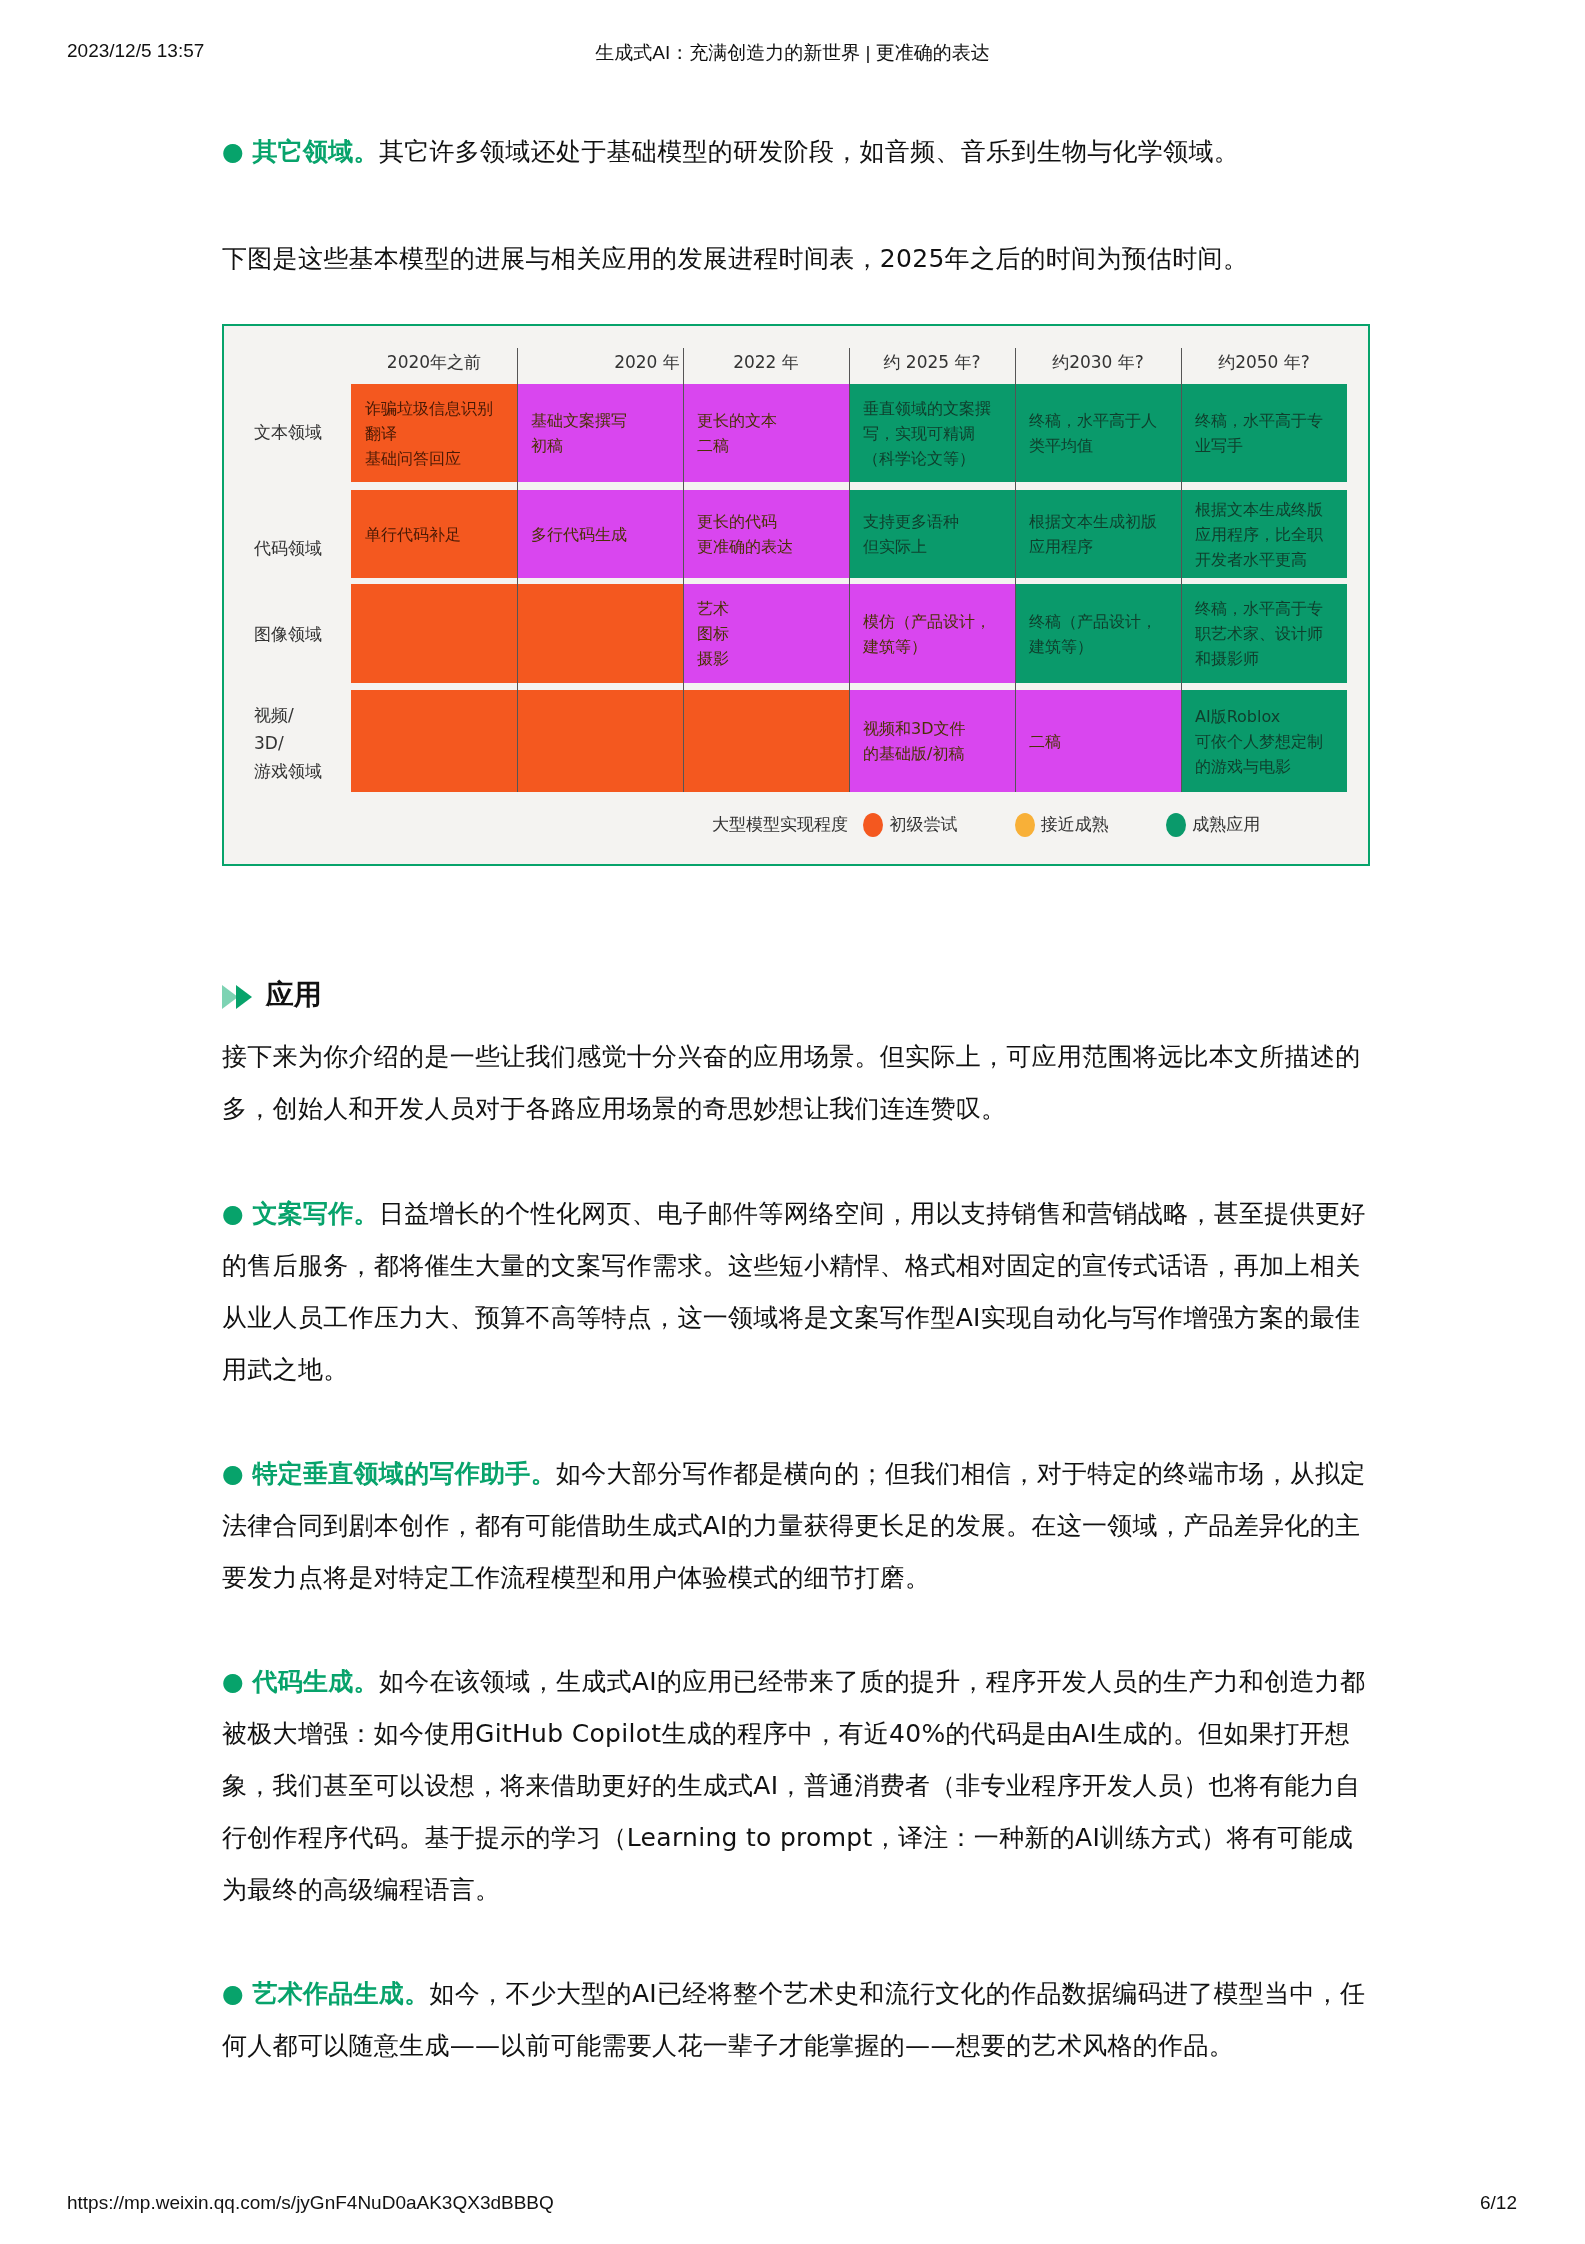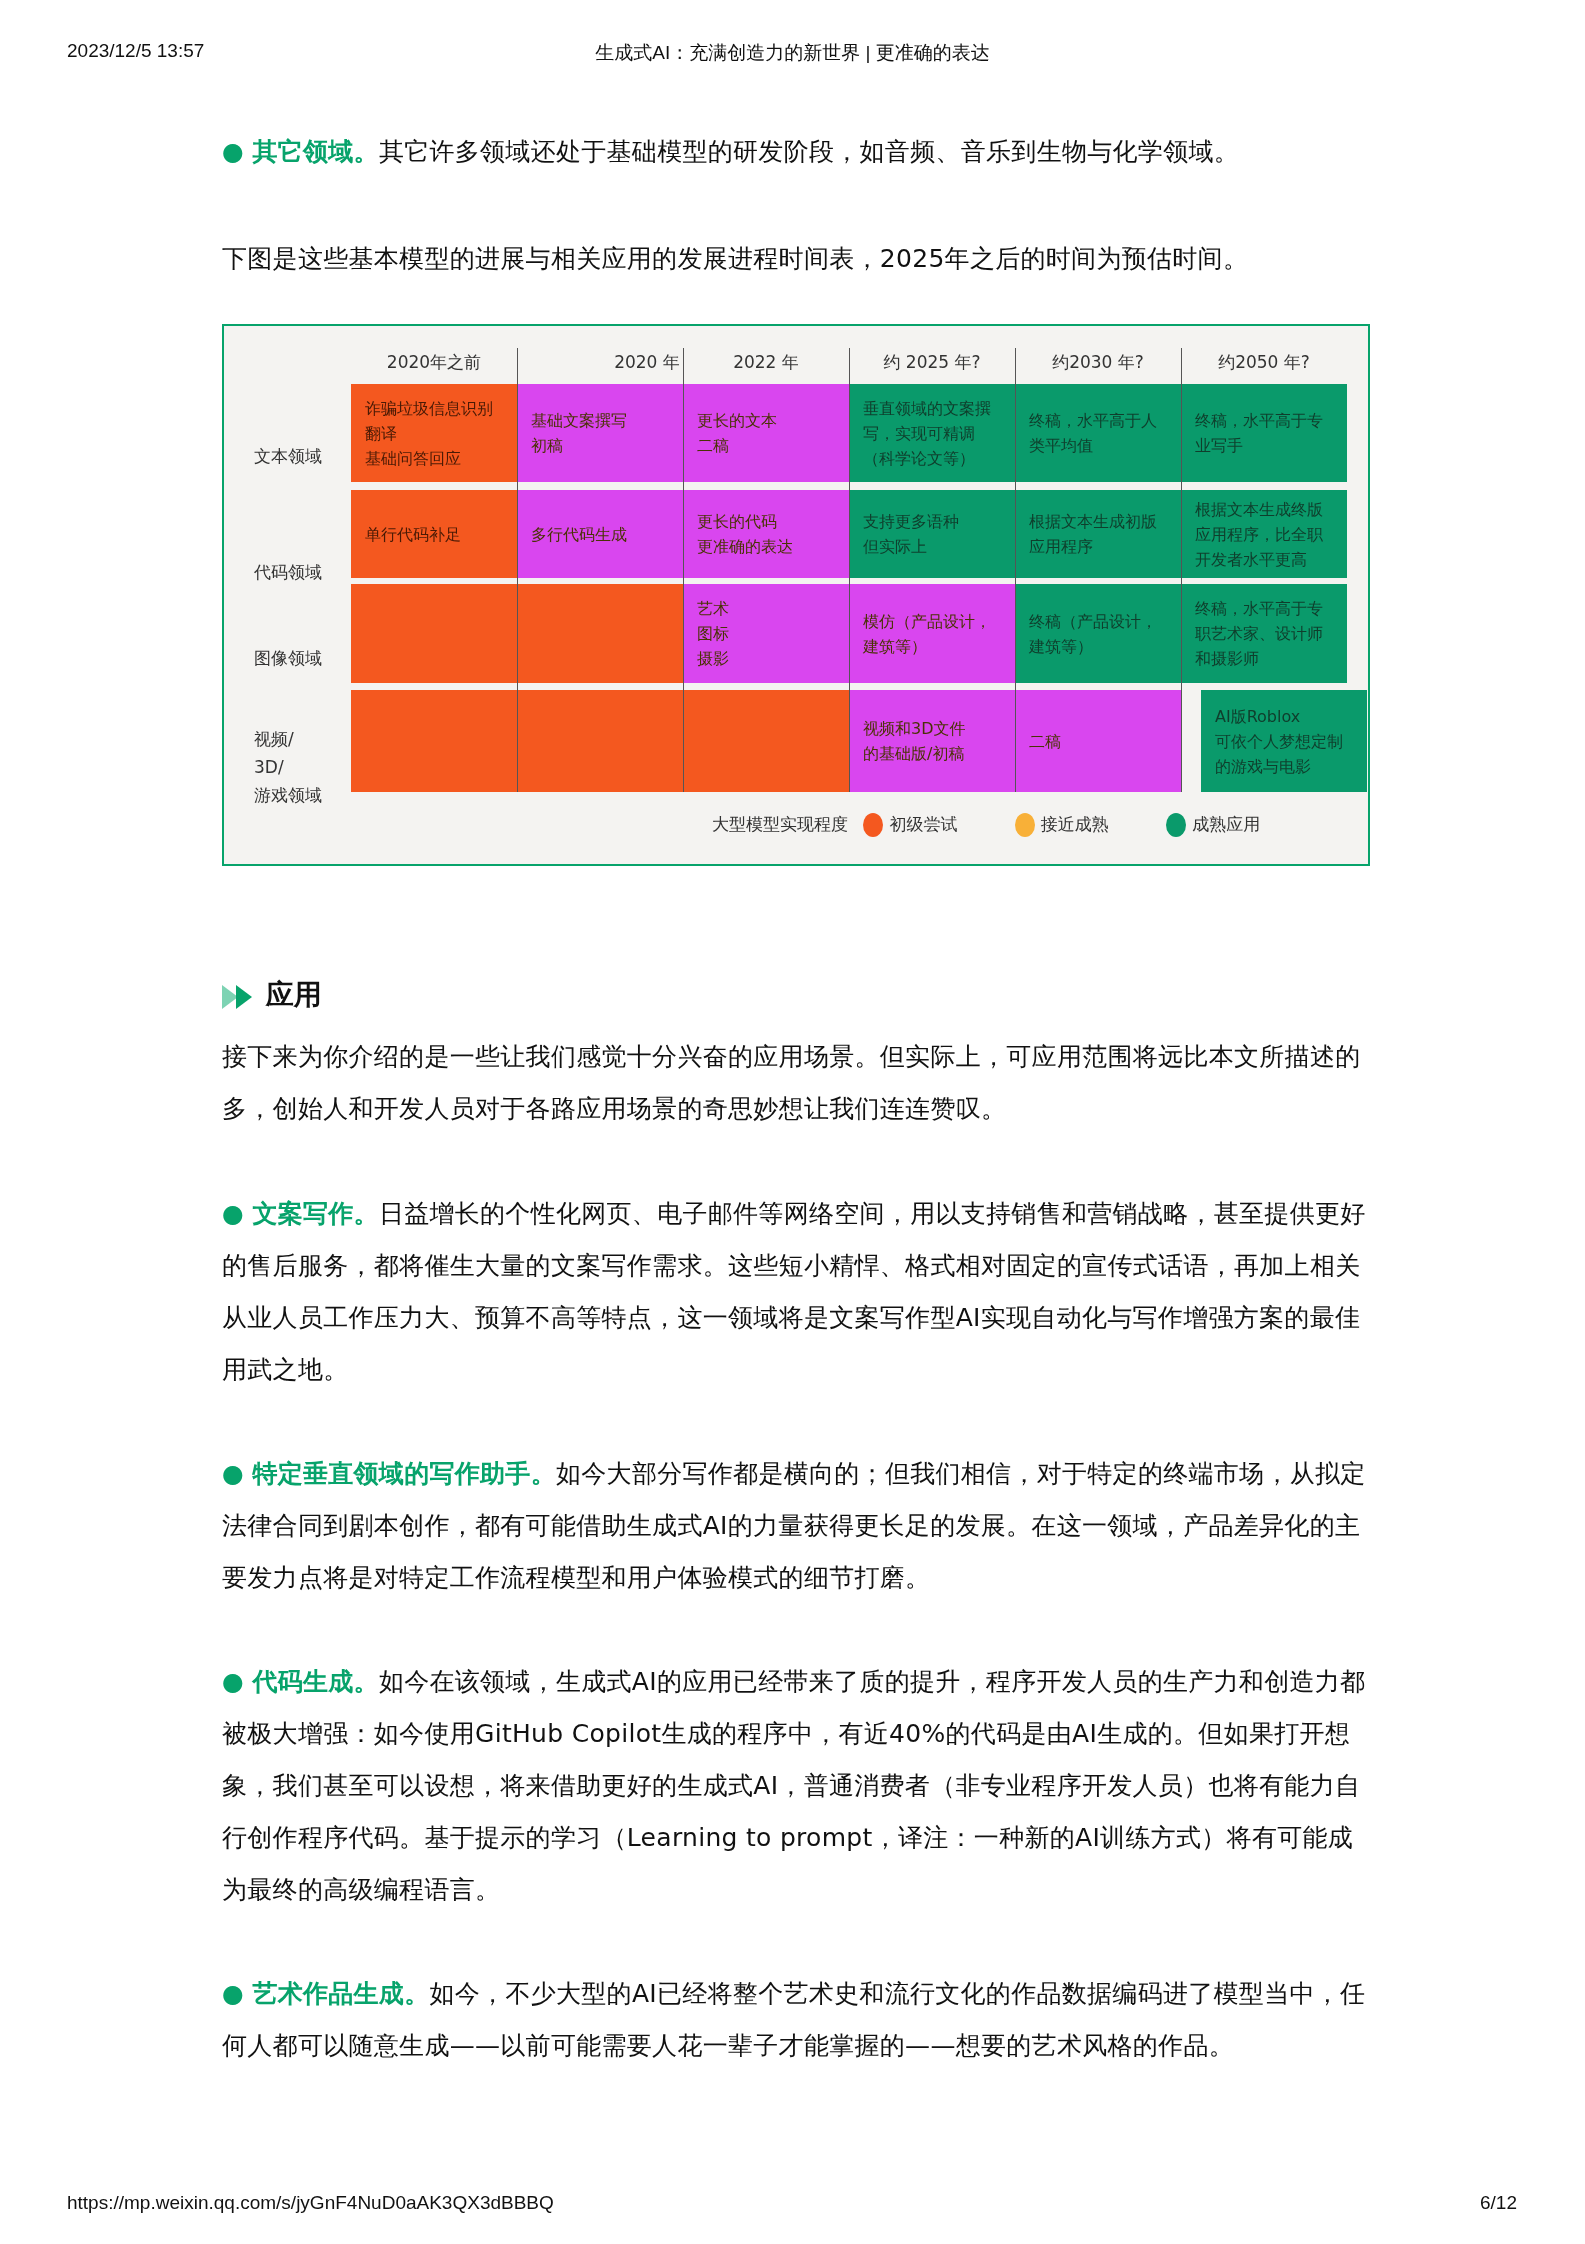--- a/index.html
+++ b/index.html
@@ -7,21 +7,21 @@
   .hdr-left { position:absolute; left:67px; top:40px; font-family:"Liberation Sans",sans-serif; font-size:19px; color:#111; }
   .hdr-center { position:absolute; left:0; width:1585px; top:40px; text-align:center; font-family:"Liberation Sans",sans-serif; font-size:19px; color:#111; }
   .ftr-left { position:absolute; left:67px; top:2192px; font-family:"Liberation Sans",sans-serif; font-size:19px; color:#111; }
   .ftr-right { position:absolute; right:68px; top:2192px; font-family:"Liberation Sans",sans-serif; font-size:19px; color:#111; }
   .para { position:absolute; left:0; width:1150px; font-size:25px; line-height:52px; color:#111; letter-spacing:0.3px; }
   .kw { color:#07a36b; font-weight:bold; }
   .dot { color:#07a36b; font-weight:bold; }
   .figure { position:absolute; left:222px; top:324px; width:1148px; height:542px; border:2px solid #07a36b; background:#f4f3f1; box-sizing:border-box; }
   .colhead { position:absolute; top:16px; height:40px; font-size:17px; color:#333; text-align:center; line-height:40px; }
   .colsep { position:absolute; top:22px; width:1px; background:#555; height:496px; }
-  .rowlabel { position:absolute; left:30px; font-size:17px; color:#333; line-height:28px;margin-top:24px; }
+  .rowlabel { position:absolute; left:30px; font-size:17px; color:#333; line-height:28px; }
   .cell { position:absolute; box-sizing:border-box; padding:0 14px; display:flex; align-items:center; font-size:16px; line-height:25px; color:#3a2a10; }
   .c-red { background:#f4581f; color:#4a1a05; }
   .c-yellow { background:#d946ef; color:#4a3205; }
   .c-green { background:#0a9a6b; color:#0f3e2c; }
   .legend { position:absolute; top:484px; font-size:17px; color:#333; line-height:28px; }
   .ldot { display:inline-block; width:20px; height:24px; border-radius:50%; vertical-align:middle; margin-right:6px; }
   .section-title { position:absolute; left:222px; top:975px; font-size:28px; font-weight:bold; color:#111; line-height:40px; }
   .chev { display:inline-block; width:0; height:0; border-top:12px solid transparent; border-bottom:12px solid transparent; vertical-align:middle; }
 </style>
 </head>
@@ -82,21 +82,21 @@
     <div class="cell c-yellow" style="left:625px; top:258px; width:166px; height:99px;">模仿（产品设计，建筑等）</div>
     <div class="cell c-green" style="left:791px; top:258px; width:166px; height:99px;">终稿（产品设计，建筑等）</div>
     <div class="cell c-green" style="left:957px; top:258px; width:166px; height:99px;">终稿，水平高于专职艺术家、设计师和摄影师</div>
 
     <div class="cell c-red" style="left:127px; top:364px; width:166px; height:102px;"></div>
     <div class="cell c-red" style="left:293px; top:364px; width:166px; height:102px;"></div>
     <div class="cell c-red" style="left:459px; top:364px; width:166px; height:102px;"></div>
     <div class="cell c-yellow" style="left:625px; top:364px; width:166px; height:102px; white-space:pre-line;">视频和3D文件
 的基础版/初稿</div>
     <div class="cell c-yellow" style="left:791px; top:364px; width:166px; height:102px;">二稿</div>
-    <div class="cell c-green" style="left:957px; top:364px; width:166px; height:102px; white-space:pre-line;margin-left:20px;">AI版Roblox
+    <div class="cell c-green" style="left:957px; top:364px; width:166px; height:102px; white-space:pre-line;">AI版Roblox
 可依个人梦想定制的游戏与电影</div>
 
     <div class="colsep" style="left:293px; top:22px; height:444px;"></div>
     <div class="colsep" style="left:459px; top:22px; height:444px;"></div>
     <div class="colsep" style="left:625px; top:22px; height:444px;"></div>
     <div class="colsep" style="left:791px; top:22px; height:444px;"></div>
     <div class="colsep" style="left:957px; top:22px; height:444px;"></div>
 
     <div class="legend" style="left:488px;">
       <span style="margin-right:10px;">大型模型实现程度</span>

